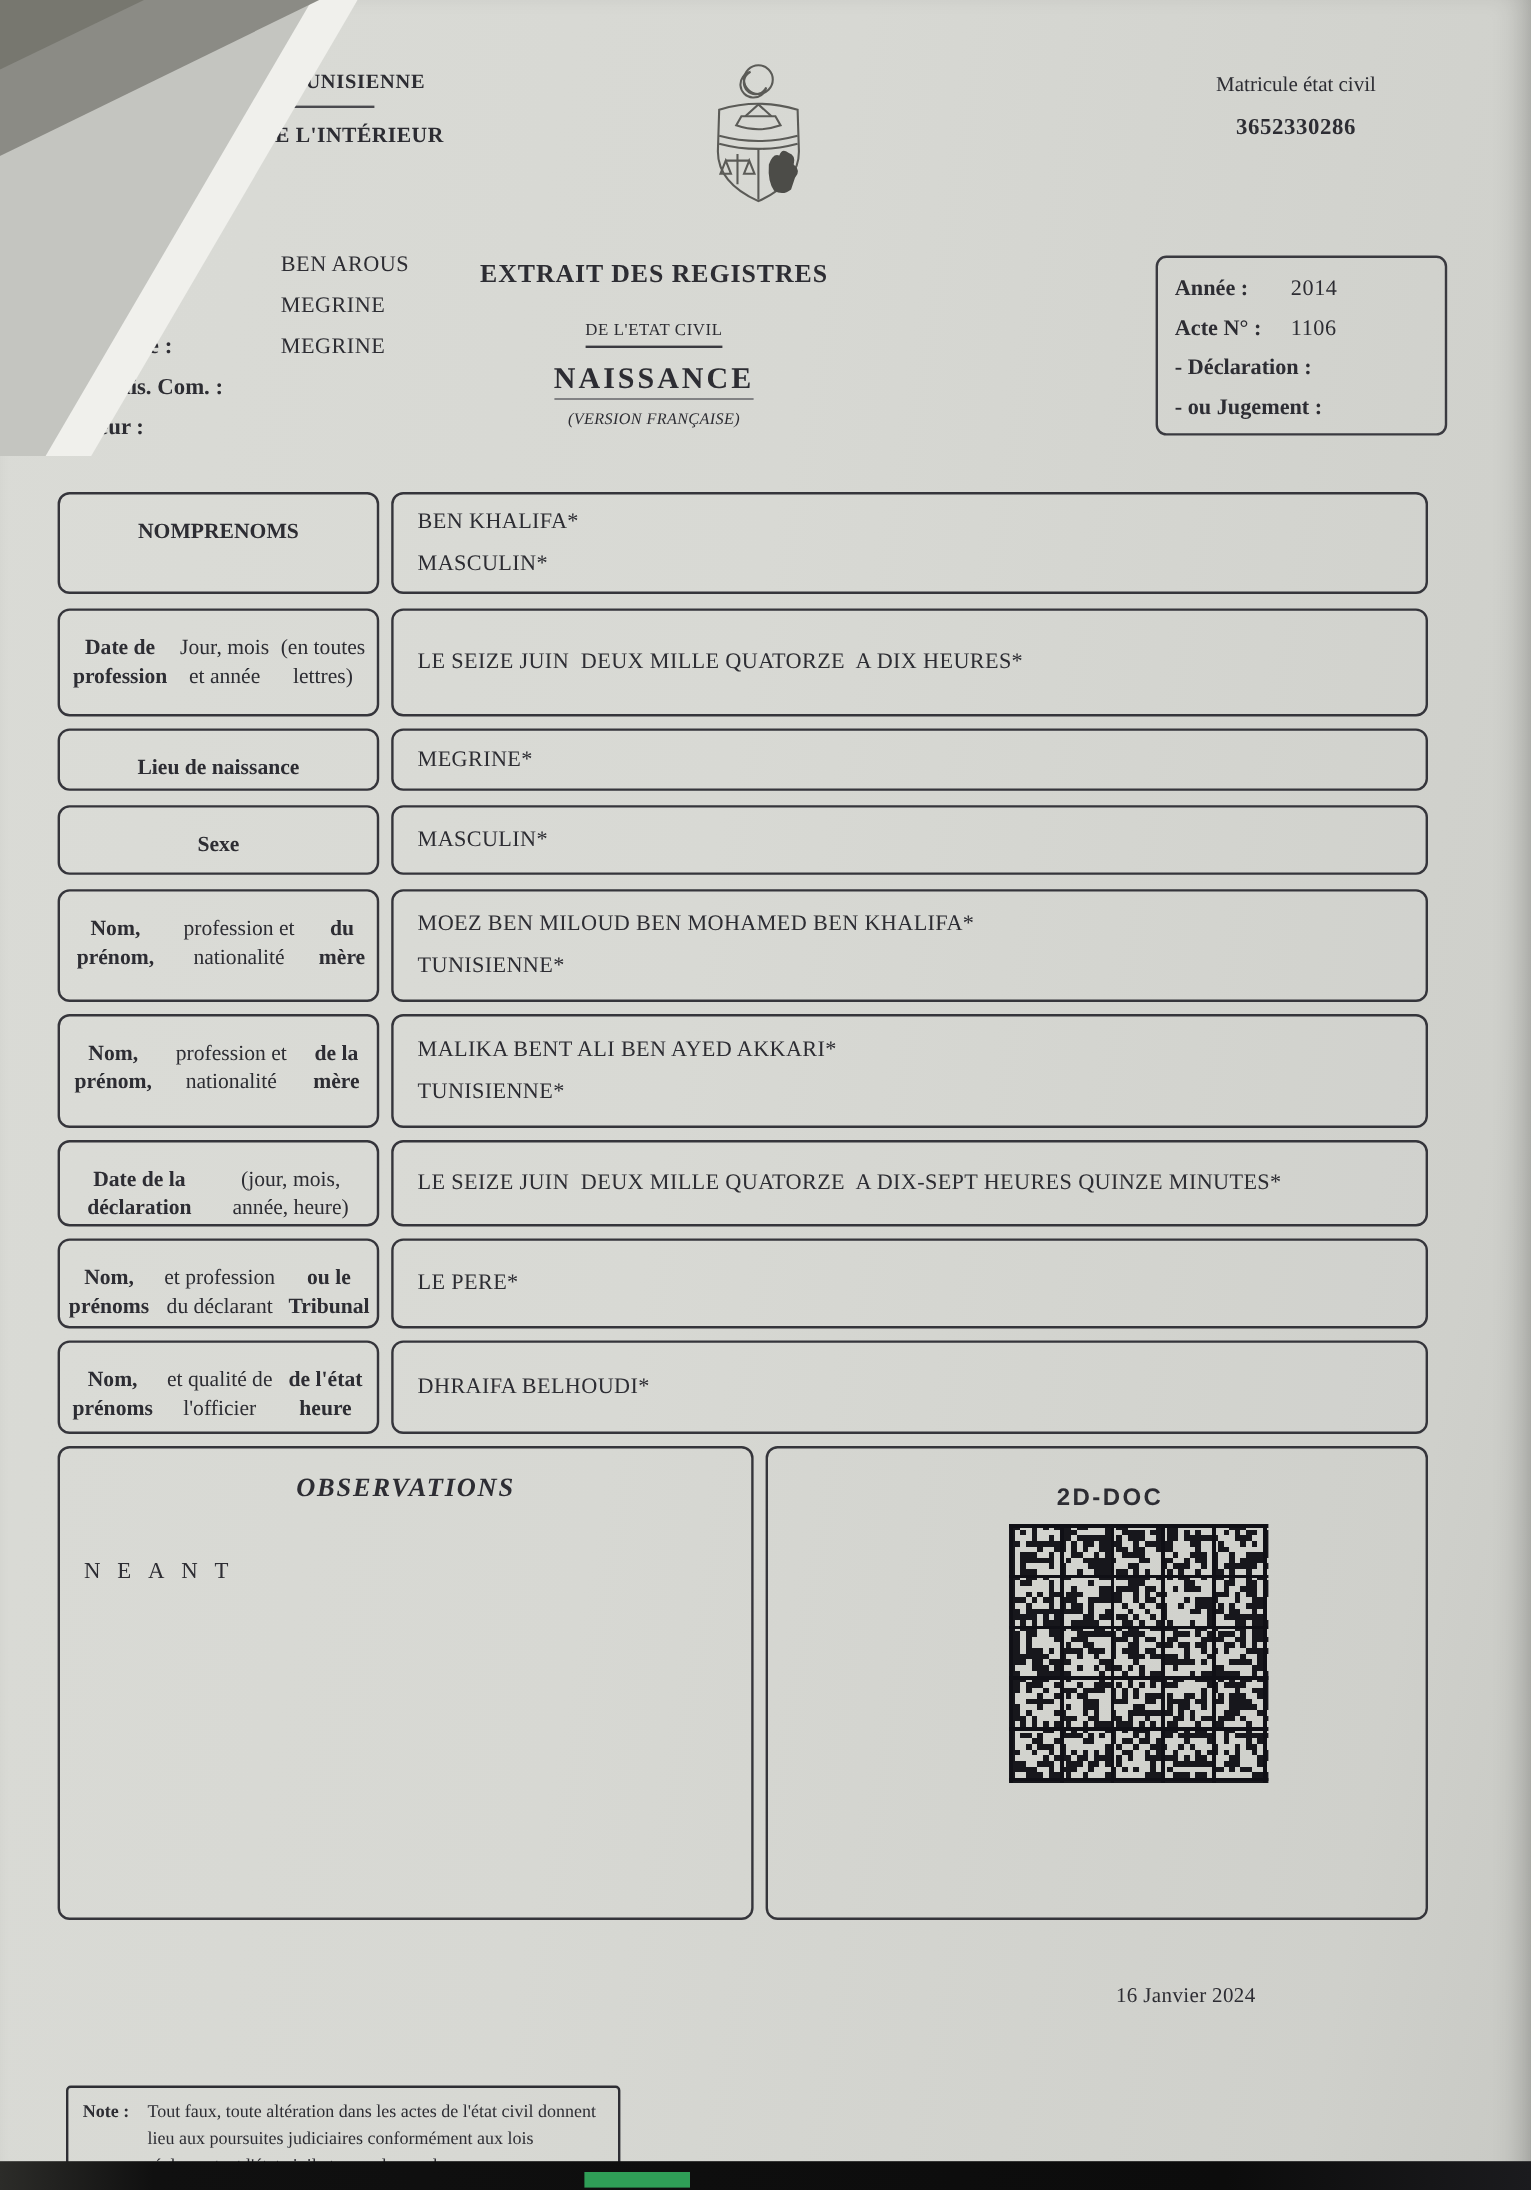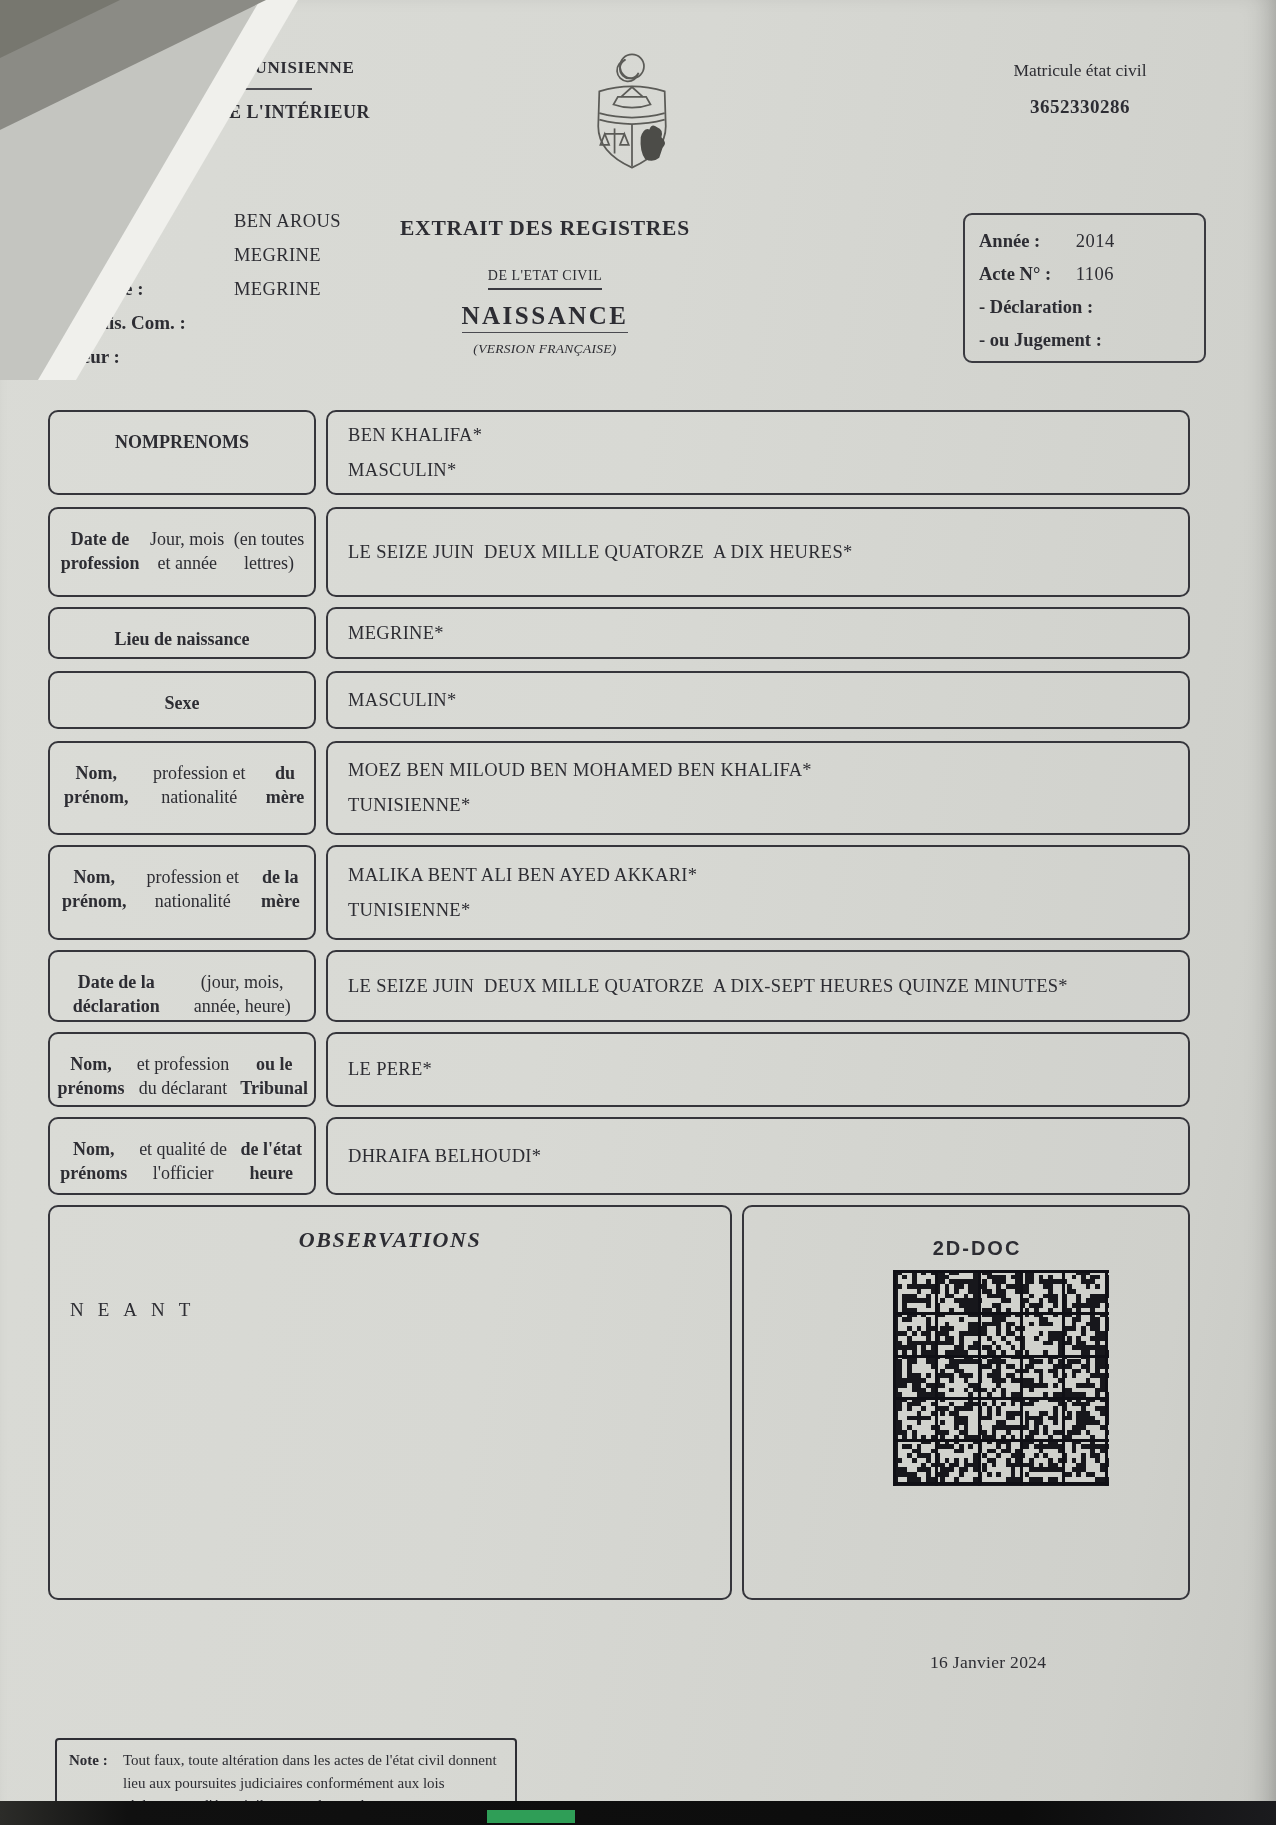--- a/index.html
+++ b/index.html
@@ -47,21 +47,21 @@
   .trow{display:flex;}
   .lbox,.vbox{border:2px solid #35353b;border-radius:10px;box-sizing:border-box;background:rgba(255,255,255,.04);}
   .lbox{width:268px;margin-right:10px;display:flex;flex-direction:row;justify-content:center;text-align:center;
         font-size:18px;line-height:1.35;padding:16px 6px;}
   .lbox div{margin:1.5px 0;}
   .vbox{flex:1;display:flex;flex-direction:column;justify-content:center;padding:6px 6px 6px 20px;
         font-size:18.5px;letter-spacing:.3px;}
   .vbox div{white-space:pre-wrap;margin:7px 0;}
   
   .obsrow{display:flex;}
-  .obsbox{width:684px;margin-right:10px;border:2px solid #35353b;border-radius:10px;box-sizing:border-box;position:relative;}
+  .obsbox{width:580px;margin-right:10px;border:2px solid #35353b;border-radius:10px;box-sizing:border-box;position:relative;}
   .obstitle{text-align:center;margin-top:20px;font-size:22px;font-weight:bold;font-style:italic;letter-spacing:1.5px;}
   .obsval{position:absolute;left:20px;top:92px;font-size:19px;letter-spacing:14px;}
   .docbox{flex:1;border:2px solid #35353b;border-radius:10px;box-sizing:border-box;text-align:center;}
   .doclabel{margin-top:30px;font-family:"Liberation Sans","DejaVu Sans",sans-serif;font-weight:bold;font-size:20px;letter-spacing:2px;}
   .barcode{margin:10px auto 0;width:216px;height:216px;transform:translateX(24px);}
   
   .note{position:absolute;left:55px;top:1738px;width:462px;border:2px solid #2e2e34;border-radius:4px;
         padding:9px 12px 11px;box-sizing:border-box;display:flex;font-size:15px;line-height:1.5;z-index:2;}
   .note .lab{font-weight:bold;width:54px;flex-shrink:0;}
   .note .txt{flex:1;}

